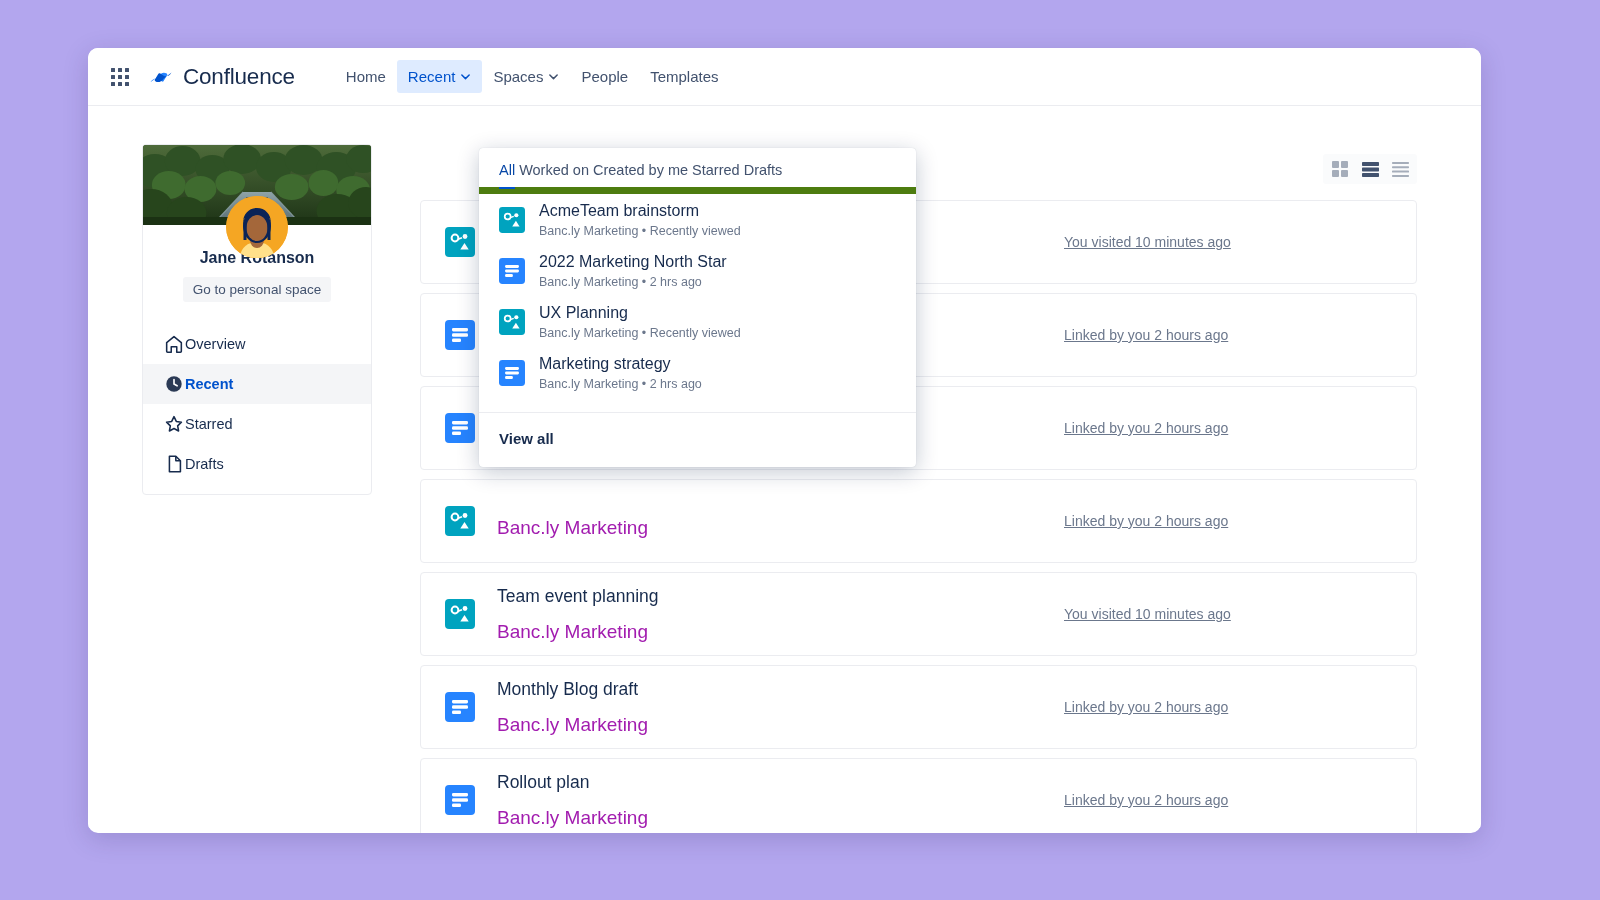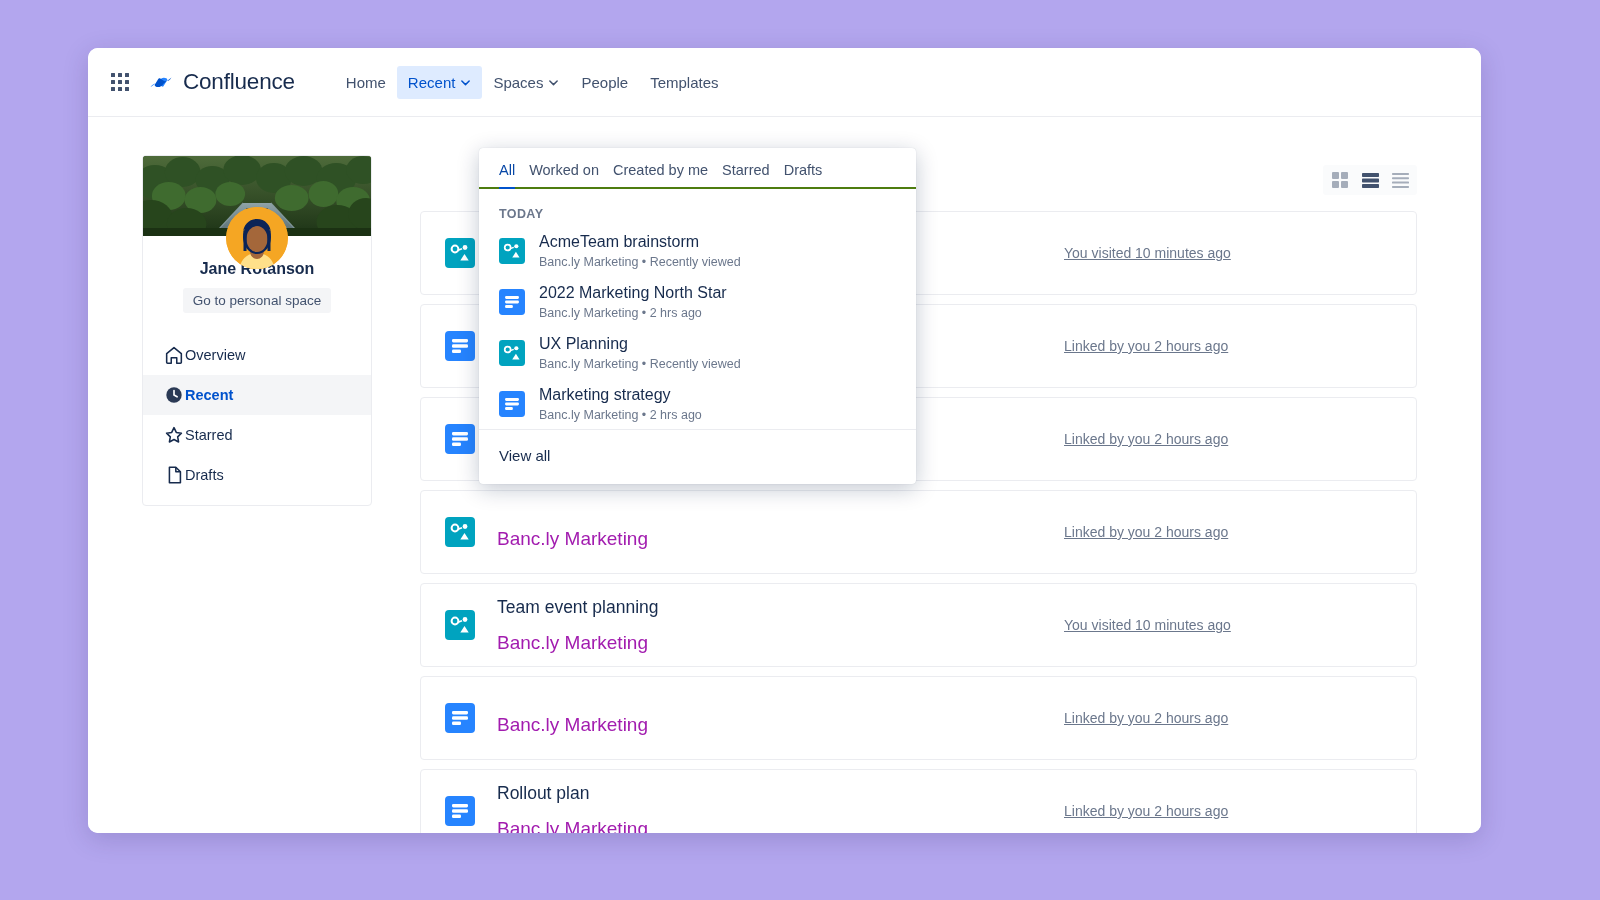--- a/index.html
+++ b/index.html
@@ -17,21 +17,21 @@
     width: 1393px; height: 785px;
     background: #ffffff;
     border-radius: 10px;
     overflow: hidden;
     box-shadow: 0 6px 26px rgba(40,30,90,.18);
   }
 
   
   .topnav {
     position: relative;
-    height: 69px;
+    height: 58px;
     display: flex;
     align-items: center;
     padding: 0 0 0 20px;
     background: #fff;
     border-bottom: 1px solid #EBECF0;
     z-index: 5;
   }
   .appswitcher {
     width: 24px; height: 24px;
     display: grid;
@@ -141,23 +141,23 @@
     position: absolute;
     left: 391px; top: 100px;
     width: 437px;
     background: #fff;
     border-radius: 4px;
     box-shadow: 0 5px 22px rgba(9,30,66,.24), 0 0 1px rgba(9,30,66,.20);
     z-index: 50;
     padding-bottom: 0;
   }
   .dd-tabs {
-    display: flex; align-items: flex-end; gap: 14px;
+    display: flex; align-items: flex-end; gap: 4px;
     padding: 14px 20px 0 20px;
-    border-bottom: 2px solid #4d7c0f;
+    border-bottom: 7px solid #4d7c0f;
   }
   .dd-tab {
     font-size: 14.5px; color: #42526E;
     padding-bottom: 9px; cursor: pointer;
     border-bottom: 2px solid transparent;
     margin-bottom: -2px; white-space: nowrap;
   }
   .dd-tab.active { color: #0747A6; border-bottom-color: #0052CC; font-weight: 400; }
 
   .dd-filter { padding: 18px 20px 0; }
@@ -176,22 +176,23 @@
     letter-spacing: .4px; padding: 18px 20px 4px;
   }
   .dd-item {
     display: flex; align-items: center; gap: 14px;
     padding: 7px 20px; cursor: pointer;
   }
   .dd-icon { width: 26px; height: 26px; flex: none; }
   .dd-title { font-size: 16px; color: #172B4D; line-height: 1.25; }
   .dd-sub { font-size: 12.5px; color: #6B778C; margin-top: 3px; }
   .dd-footer {
-    border-top: 1px solid #EBECF0; 
+    border-top: 1px solid #EBECF0; margin-top: 14px;
     padding: 17px 20px 20px;
+    font-weight: bold;
   }
   .dd-viewall { font-size: 15px; color: #172B4D; cursor: pointer; }
 </style>
 </head>
 <body>
 
 <div class="window">
 
   <div class="topnav">
     <div class="appswitcher">
@@ -444,20 +445,21 @@
         </div>
 
         <div class="row">
           <svg class="row-icon" viewBox="0 0 30 30">
             <rect width="30" height="30" rx="4" fill="#2684FF"></rect>
             <rect x="7" y="8" width="16" height="3.4" rx="1.3" fill="#fff"></rect>
             <rect x="7" y="13.3" width="16" height="3.4" rx="1.3" fill="#fff"></rect>
             <rect x="7" y="18.6" width="9" height="3.4" rx="1.3" fill="#fff"></rect>
           </svg>
           <div class="row-text">
+            <div class="row-title">Monthly Blog draft</div>
             <div class="row-space">Banc.ly Marketing</div>
           </div>
           <div class="row-meta">Linked by you 2 hours ago</div>
         </div>
 
         <div class="row">
           <svg class="row-icon" viewBox="0 0 30 30">
             <rect width="30" height="30" rx="4" fill="#2684FF"></rect>
             <rect x="7" y="8" width="16" height="3.4" rx="1.3" fill="#fff"></rect>
             <rect x="7" y="13.3" width="16" height="3.4" rx="1.3" fill="#fff"></rect>
@@ -478,21 +480,20 @@
 
     <div class="dd-tabs">
       <div class="dd-tab active">All</div>
       <div class="dd-tab">Worked on</div>
       <div class="dd-tab">Created by me</div>
       <div class="dd-tab">Starred</div>
       <div class="dd-tab">Drafts</div>
     </div>
 
 
-    <div class="dd-group-title">TODAY</div>
 
     <div class="dd-item">
       <svg class="dd-icon" viewBox="0 0 30 30">
         <rect width="30" height="30" rx="4" fill="#00A3BF"></rect>
         <circle cx="10" cy="11" r="3.4" fill="none" stroke="#fff" stroke-width="2"></circle>
         <circle cx="20" cy="9.5" r="2.4" fill="#fff"></circle>
         <path d="M19.5 16l4.2 6.5h-8.4z" fill="#fff"></path>
         <path d="M13 12.3l4 -1.6" stroke="#fff" stroke-width="1.6"></path>
       </svg>
       <div>

